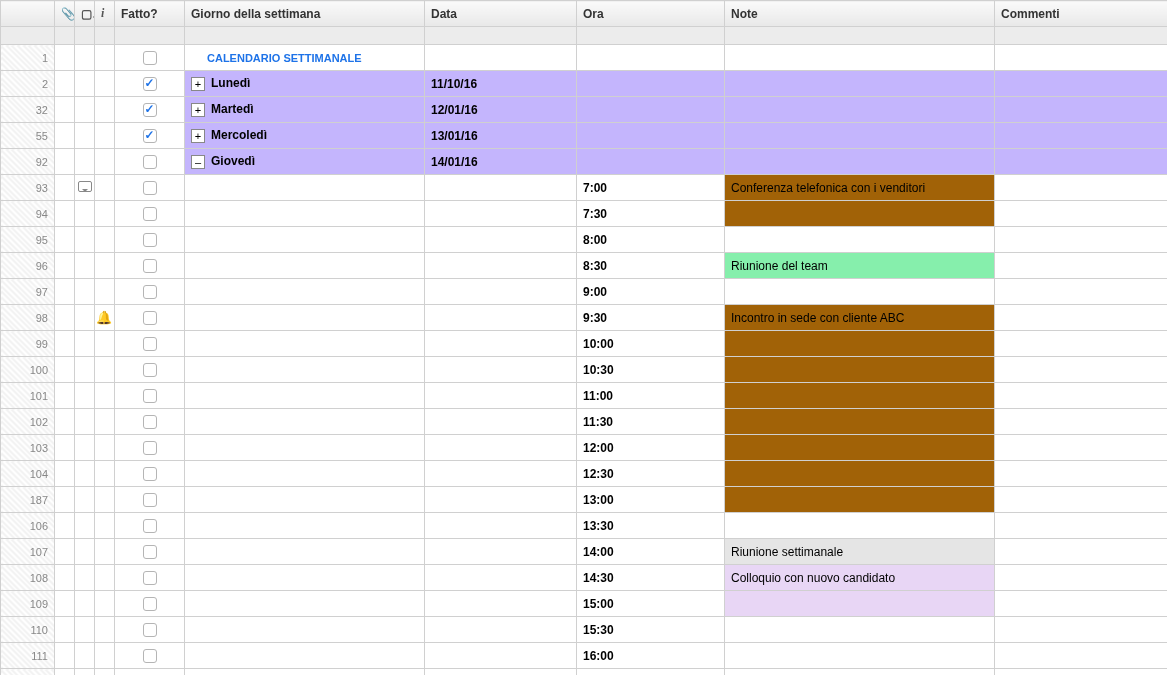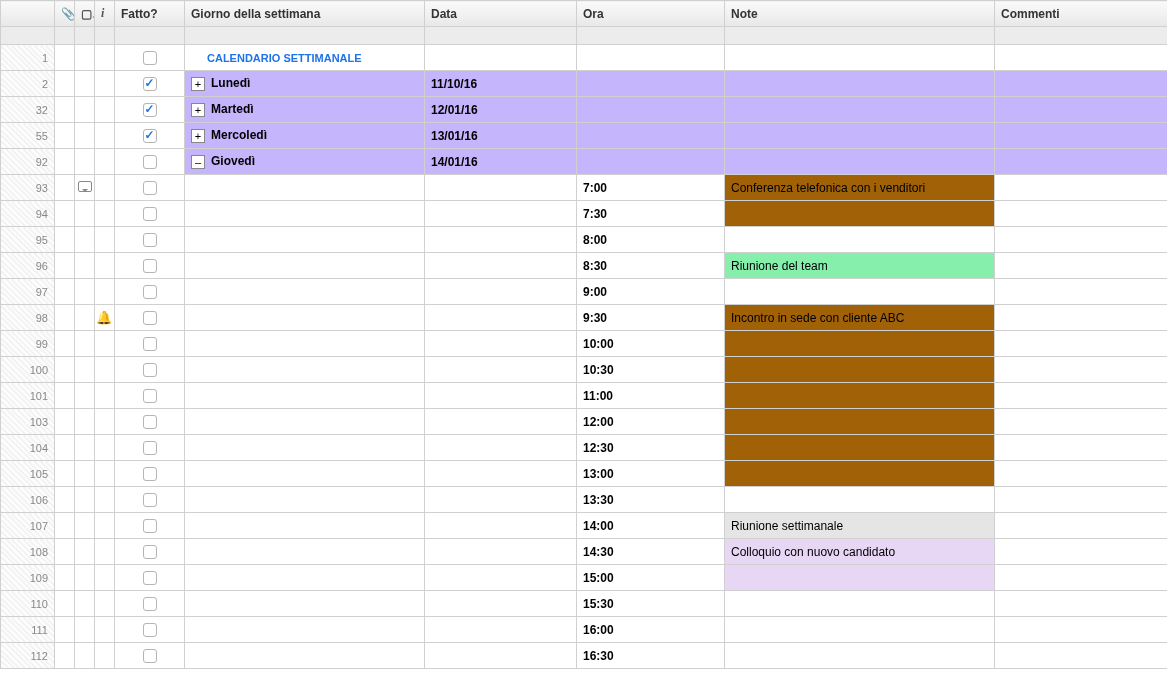--- a/index.html
+++ b/index.html
@@ -332,20 +332,32 @@
         <td class="iconcell"></td>
         <td class="iconcell"></td>
         <td class="checkcell"><span class="checkbox"></span></td>
         <td></td>
         <td></td>
         <td class="bold">11:00</td>
         <td class="note-green"></td>
         <td></td>
       </tr>
       <tr>
+        <td class="rownum">102</td>
+        <td class="iconcell"></td>
+        <td class="iconcell"></td>
+        <td class="iconcell"></td>
+        <td class="checkcell"><span class="checkbox"></span></td>
+        <td></td>
+        <td></td>
+        <td class="bold">11:30</td>
+        <td class="note-green"></td>
+        <td></td>
+      </tr>
+      <tr>
         <td class="rownum">103</td>
         <td class="iconcell"></td>
         <td class="iconcell"></td>
         <td class="iconcell"></td>
         <td class="checkcell"><span class="checkbox"></span></td>
         <td></td>
         <td></td>
         <td class="bold">12:00</td>
         <td class="note-green"></td>
         <td></td>
@@ -356,21 +368,21 @@
         <td class="iconcell"></td>
         <td class="iconcell"></td>
         <td class="checkcell"><span class="checkbox"></span></td>
         <td></td>
         <td></td>
         <td class="bold">12:30</td>
         <td class="note-green"></td>
         <td></td>
       </tr>
       <tr>
-        <td class="rownum">105</td>
+        <td class="rownum">187</td>
         <td class="iconcell"></td>
         <td class="iconcell"></td>
         <td class="iconcell"></td>
         <td class="checkcell"><span class="checkbox"></span></td>
         <td></td>
         <td></td>
         <td class="bold">13:00</td>
         <td class="note-green"></td>
         <td></td>
       </tr>

